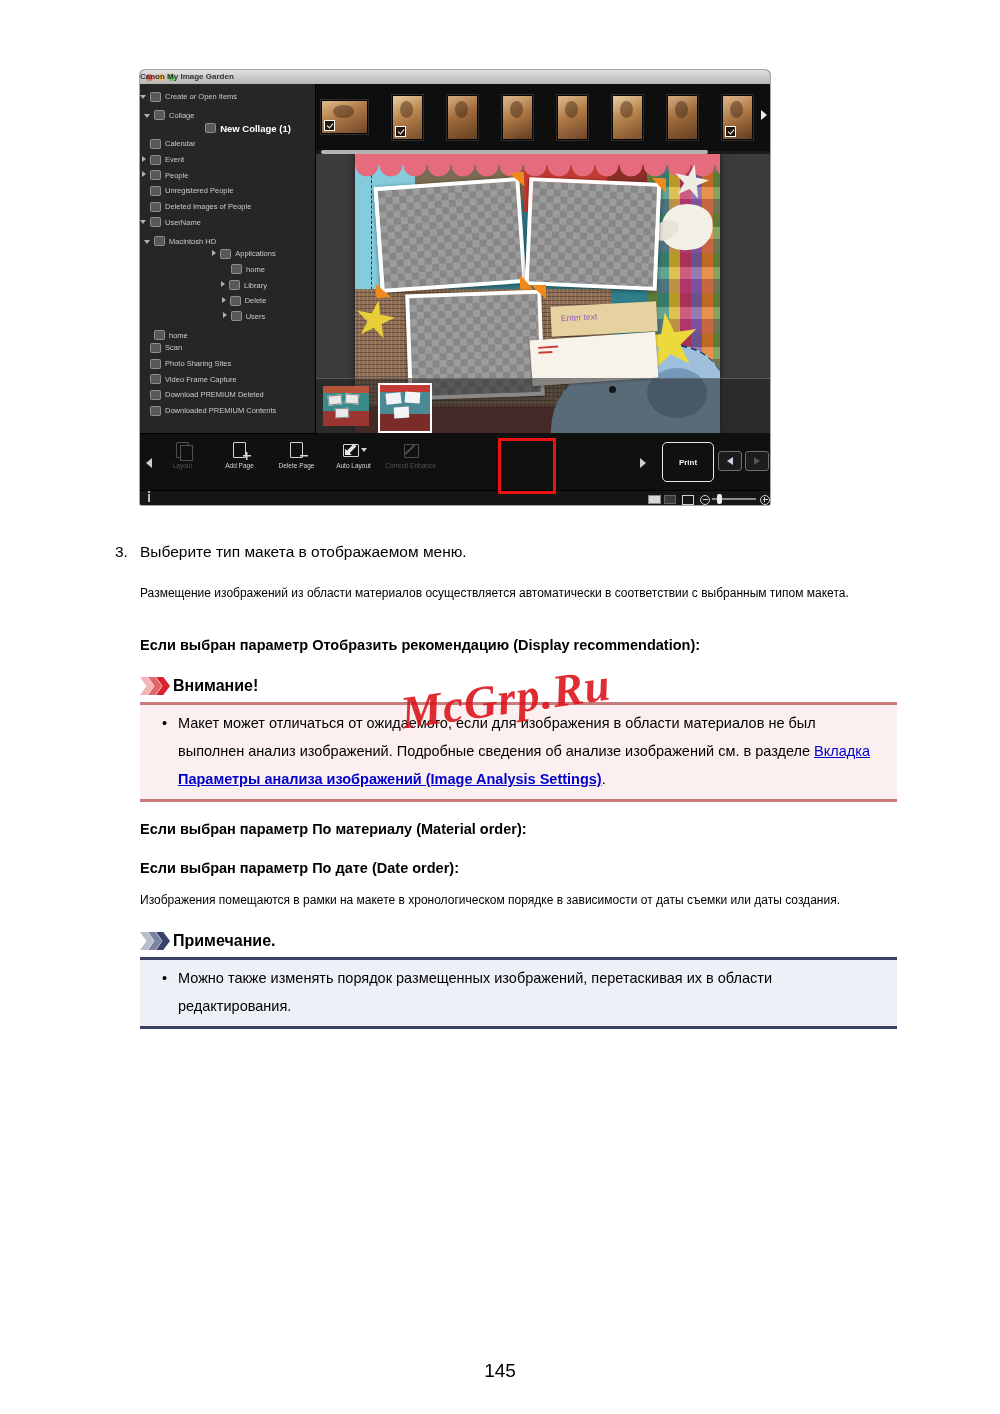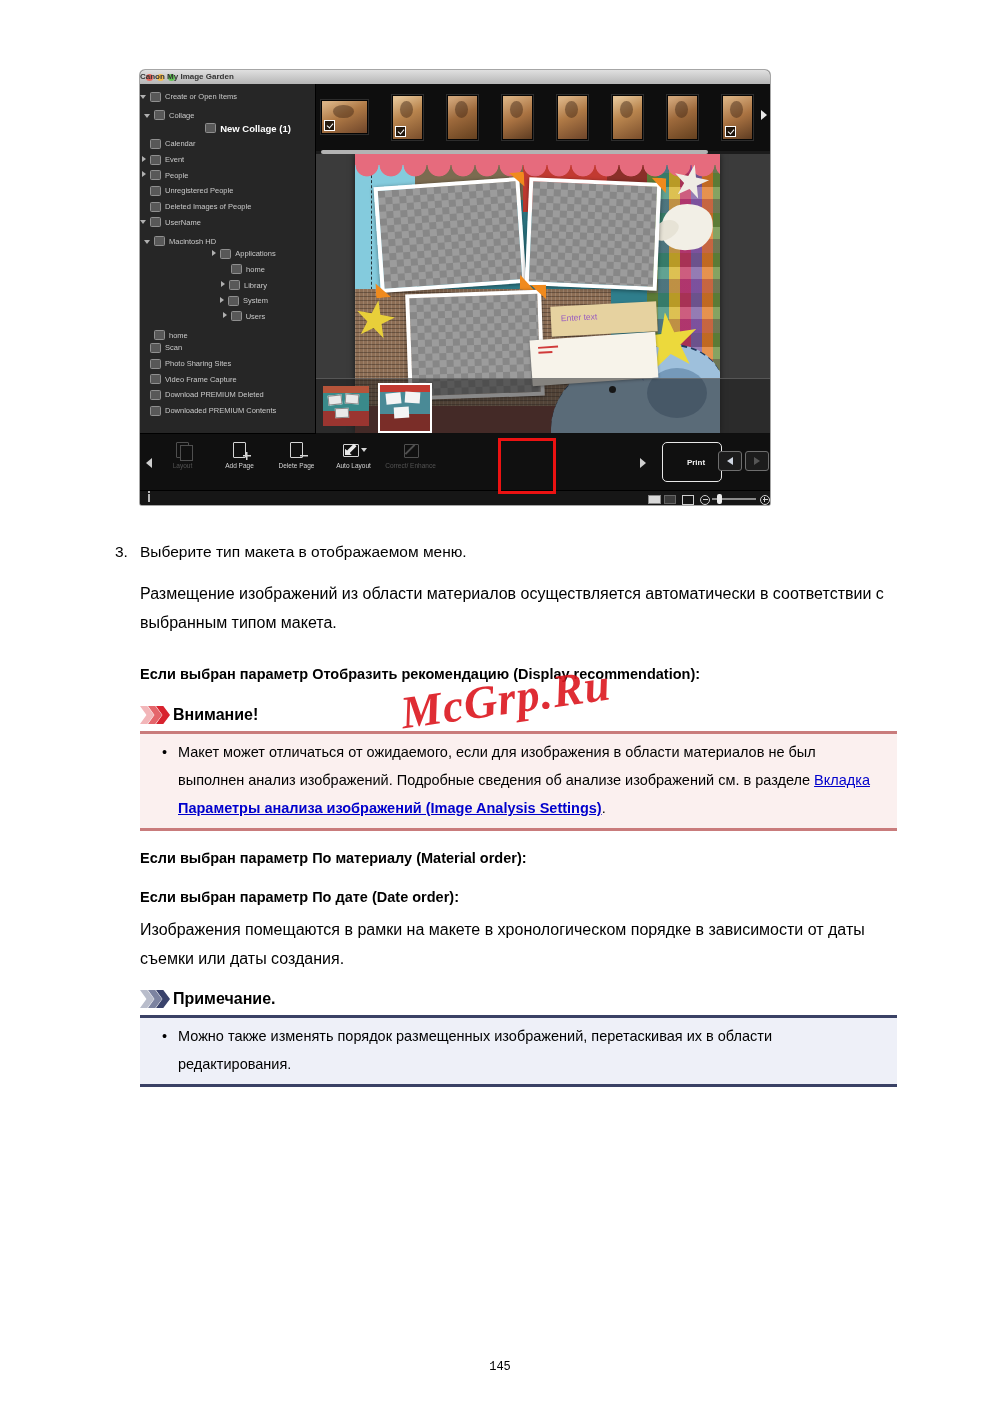--- a/index.html
+++ b/index.html
@@ -118,21 +118,21 @@
      background:linear-gradient(#d5d5d5,#d5d5d5) center/8px 1.5px no-repeat;}
   .tbi1::after{background:linear-gradient(#d5d5d5,#d5d5d5) center/8px 1.5px no-repeat,linear-gradient(#d5d5d5,#d5d5d5) center/1.5px 8px no-repeat;}
   .tbi3::before{width:14px;height:11px;top:2px;}
   .tbi3::after{content:'';position:absolute;left:4px;top:1px;width:12px;height:12px;background:#e8e8e8;
      clip-path:polygon(0 100%,0 45%,22% 62%,78% 6%,100% 28%,44% 84%,60% 100%);}
   .tbi4::before{width:13px;height:12px;top:2px;}
   .tbi4::after{content:'';position:absolute;left:7px;top:1px;width:2px;height:13px;background:#d5d5d5;transform:rotate(45deg);}
   .tbdd{width:0;height:0;border-left:3px solid transparent;border-right:3px solid transparent;border-top:4px solid #d5d5d5;}
   .tbl{display:block;font-size:6.5px;line-height:8px;margin-top:2px;}
   .print-btn{position:absolute;left:522px;top:8px;width:50px;height:38px;border:1.5px solid #e8e8e8;border-radius:5px;
-     color:#f0f0f0;font-size:8px;font-weight:bold;display:flex;align-items:center;justify-content:center;padding-left:8px;}
+     color:#f0f0f0;font-size:8px;font-weight:bold;display:flex;align-items:center;justify-content:center;}
   .navpair{position:absolute;left:578px;top:17px;display:flex;gap:3px;}
   .navb{width:22px;height:18px;border:1px solid #6e6e6e;border-radius:3px;display:flex;align-items:center;justify-content:center;background:#1c1c1c;}
   .navb .a{width:0;height:0;border-top:4px solid transparent;border-bottom:4px solid transparent;}
   .navb.back .a{border-right:6px solid #cfd6e2;}
   .navb.fwd .a{border-left:6px solid #555;}
   .hl-rect{position:absolute;left:358px;top:368px;width:52px;height:50px;border:3px solid #ec1212;z-index:9;}
 
   
   .statusbar{position:absolute;left:0;top:420px;width:630px;height:15px;background:#161616;border-top:1px solid #000;}
   .info-i{position:absolute;left:8px;top:3px;width:2px;height:8px;background:#b5b5b5;}
@@ -144,38 +144,38 @@
   .zo{left:560px;width:8px;height:8px;border:1px solid #cfcfcf;border-radius:50%;background:linear-gradient(#cfcfcf,#cfcfcf) center/5px 1.2px no-repeat;}
   .ztrack{left:572px;top:7px;width:44px;height:1.5px;background:#8a8a8a;}
   .zhandle{left:577px;top:2.5px;width:5px;height:10px;background:#ededed;border-radius:2px;}
   .zi{left:620px;width:8px;height:8px;border:1px solid #cfcfcf;border-radius:50%;
       background:linear-gradient(#cfcfcf,#cfcfcf) center/5px 1.2px no-repeat,linear-gradient(#cfcfcf,#cfcfcf) center/1.2px 5px no-repeat;}
 
   
   .content{position:absolute;left:115px;top:543px;width:780px;}
   .step-line{font-size:15.5px;display:flex;}
   .step-num{width:25px;flex:0 0 25px;}
-  p.doc{font-size:16px;line-height:29px;margin:13px 0 0 25px;width:757px;}
+  p.doc{font-size:12px;line-height:29px;margin:13px 0 0 25px;width:757px;}
   h4.doc{font-size:14.5px;line-height:29px;margin:13px 0 0 25px;font-weight:bold;}
   .callout-head{display:flex;align-items:center;gap:9px;margin:17px 0 0 25px;}
   .callout-head .txt{font-size:16px;font-weight:bold;}
   .chev{display:flex;}
   .chev i{width:14px;height:18px;clip-path:polygon(0 0,52% 0,100% 50%,52% 100%,0 100%,46% 50%);margin-right:-6px;}
   .chev.warn i:nth-child(1){background:#f2b6b9;} .chev.warn i:nth-child(2){background:#e4656b;} .chev.warn i:nth-child(3){background:#d8232e;}
   .chev.note i:nth-child(1){background:#b9bdcb;} .chev.note i:nth-child(2){background:#7c83a0;} .chev.note i:nth-child(3){background:#39426b;}
   .box{margin:7px 0 0 25px;width:757px;box-sizing:border-box;padding:4px 18px 6px 22px;}
   .box.warn{background:#fbf0ef;border-top:3px solid #c97c7c;border-bottom:3px solid #c97c7c;}
   .box.note{background:#eef0f8;border-top:3px solid #3a4165;border-bottom:3px solid #3a4165;}
   .bullet-row{display:flex;font-size:14.5px;line-height:28px;}
   .bullet{flex:0 0 16px;}
   .box a{color:#0000cc;text-decoration:underline;}
   .h-after-box{margin-top:21px;}
   .watermark{position:absolute;left:400px;top:672px;font-family:"Liberation Serif",serif;font-style:italic;font-weight:bold;
      font-size:46px;color:rgba(220,22,30,.9);transform:rotate(-8deg);letter-spacing:1px;z-index:5;pointer-events:none;}
-  .pagenum{position:absolute;left:0;right:0;top:1360px;text-align:center;font-family:Liberation Mono, monospace;font-size:12px;}
+  .pagenum{position:absolute;left:0;right:0;top:1360px;text-align:center;font-family:Liberation Sans, sans-serif;font-size:19px;}
 </style>
 </head>
 <body>
 
 <div class="page">
 
   <div class="shot">
     <div class="titlebar">
       <span class="tl r"></span>
       <span class="tl y"></span>
@@ -246,21 +246,21 @@
             <span class="sb-lb">home</span>
           </div>
           <div class="sb-row lvl2">
             <span class="sb-tw col"></span>
             <span class="sb-ic"></span>
             <span class="sb-lb">Library</span>
           </div>
           <div class="sb-row lvl2">
             <span class="sb-tw col"></span>
             <span class="sb-ic"></span>
-            <span class="sb-lb">System</span>
+            <span class="sb-lb">Delete</span>
           </div>
           <div class="sb-row lvl2">
             <span class="sb-tw col"></span>
             <span class="sb-ic"></span>
             <span class="sb-lb">Users</span>
           </div>
           <div class="sb-row lvl1">
             <span class="sb-tw"></span>
             <span class="sb-ic"></span>
             <span class="sb-lb">home</span>

